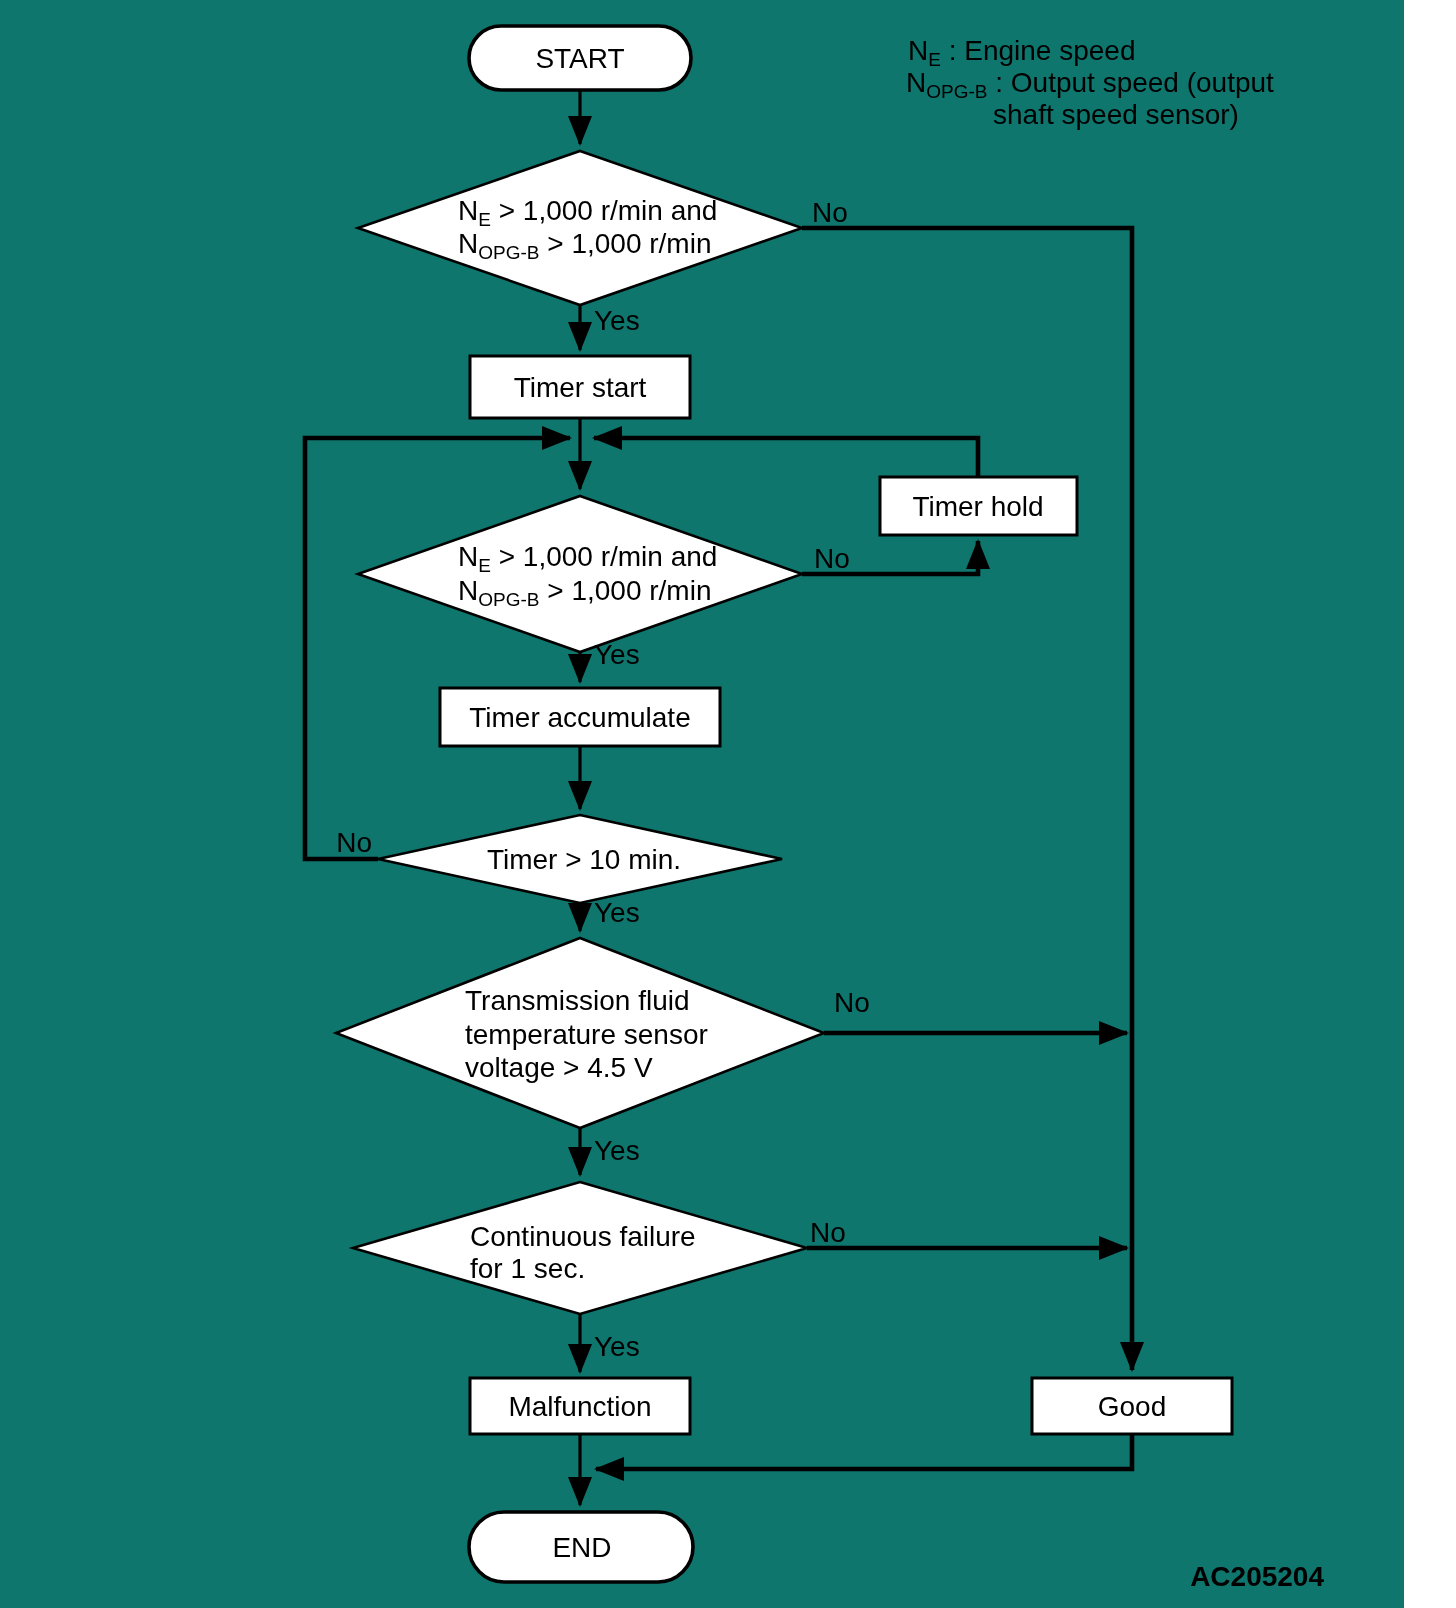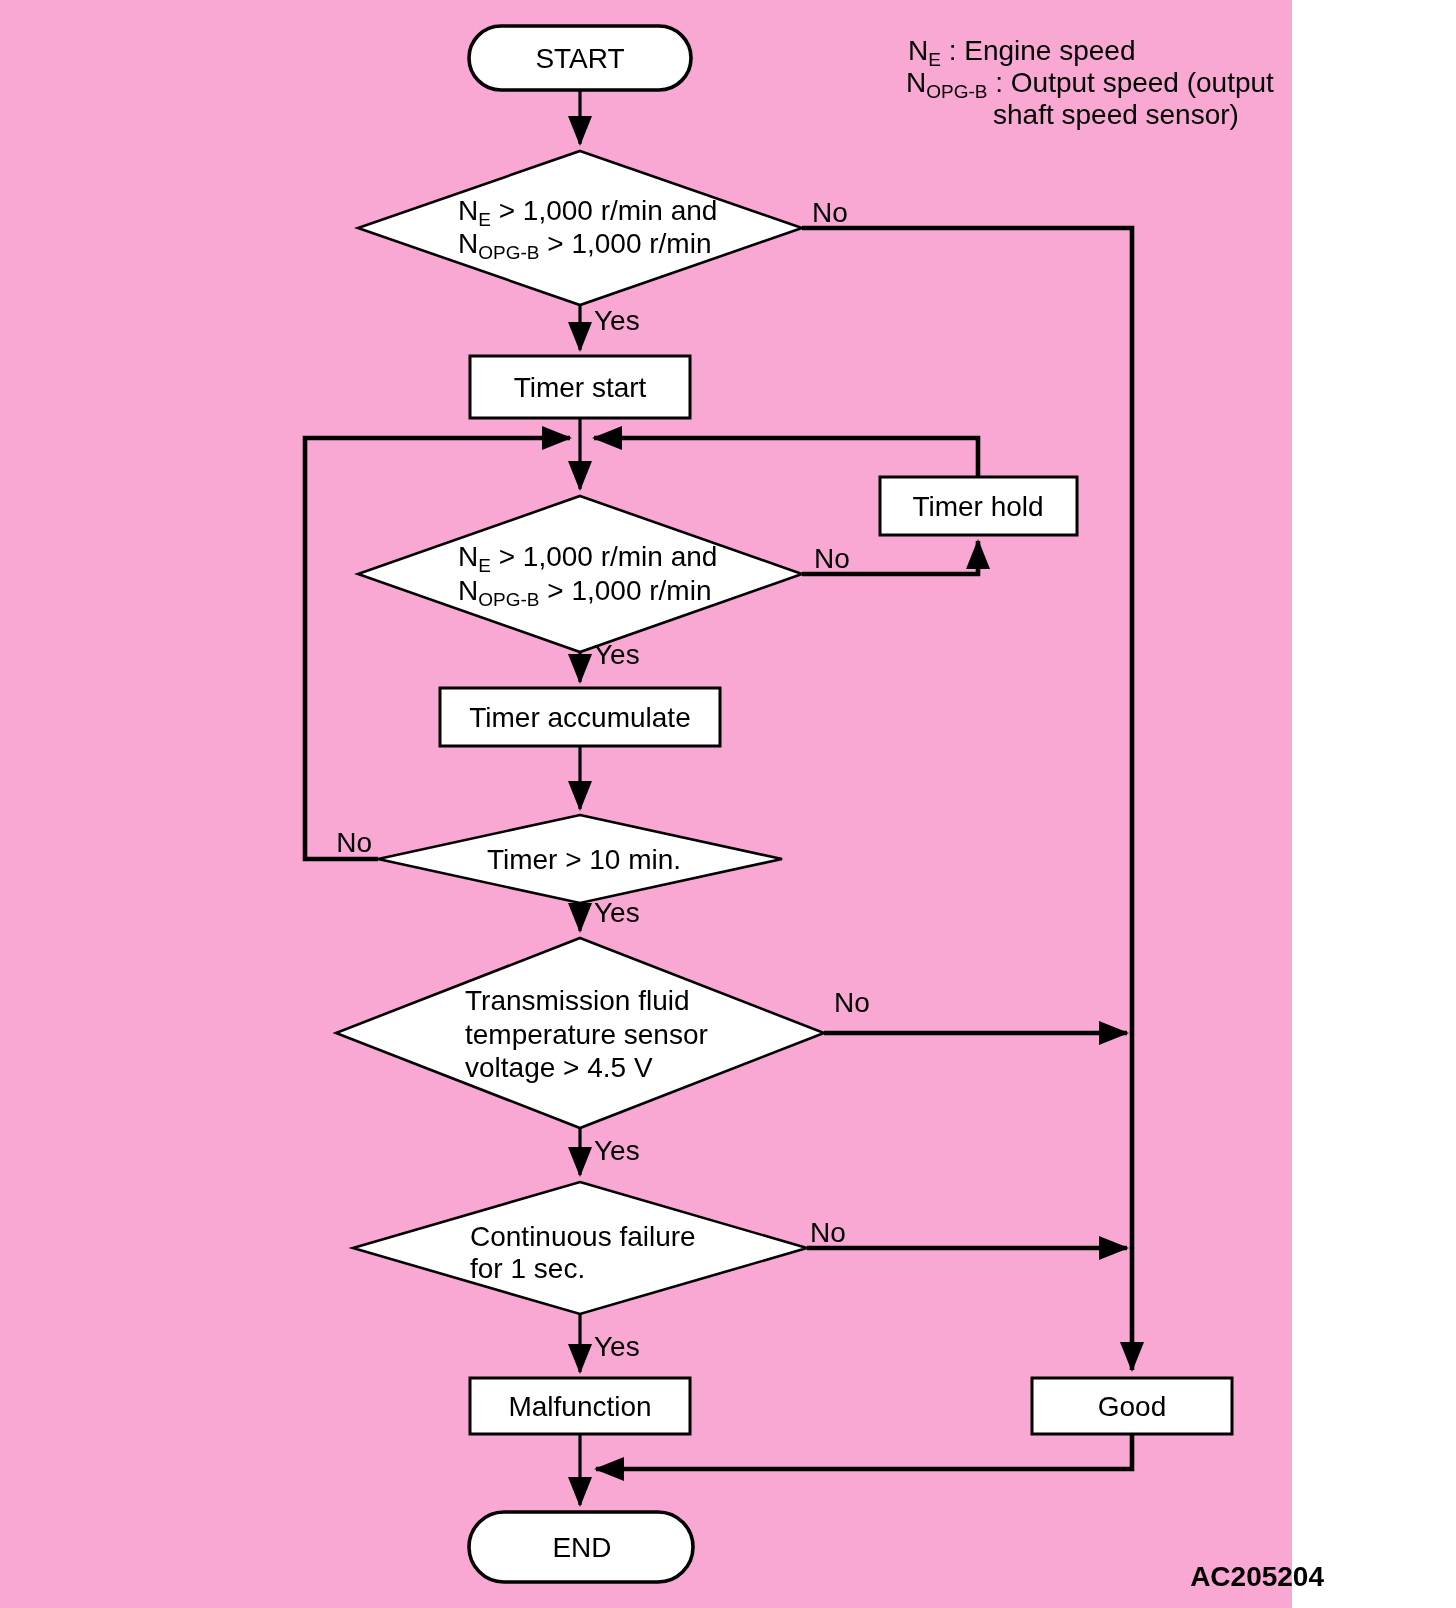--- a/index.html
+++ b/index.html
@@ -1,20 +1,20 @@
 <!DOCTYPE html>
 <html><head>
 <meta charset="utf-8">
 <style>
   html, body { margin: 0; padding: 0; background: #ffffff; }
   .page {
     position: relative;
-    width: 1292px;
+    width: 1404px;
     height: 1608px;
-    background: #f9a8d4;
+    background: #0f766e;
     font-family: "Liberation Sans", sans-serif;
   }
   svg { display: block; }
   .t {
     font-family: "Liberation Sans", sans-serif;
     font-size: 28px;
     fill: #000000;
   }
   .sub { font-size: 19px; }
   .bold { font-weight: bold; }

